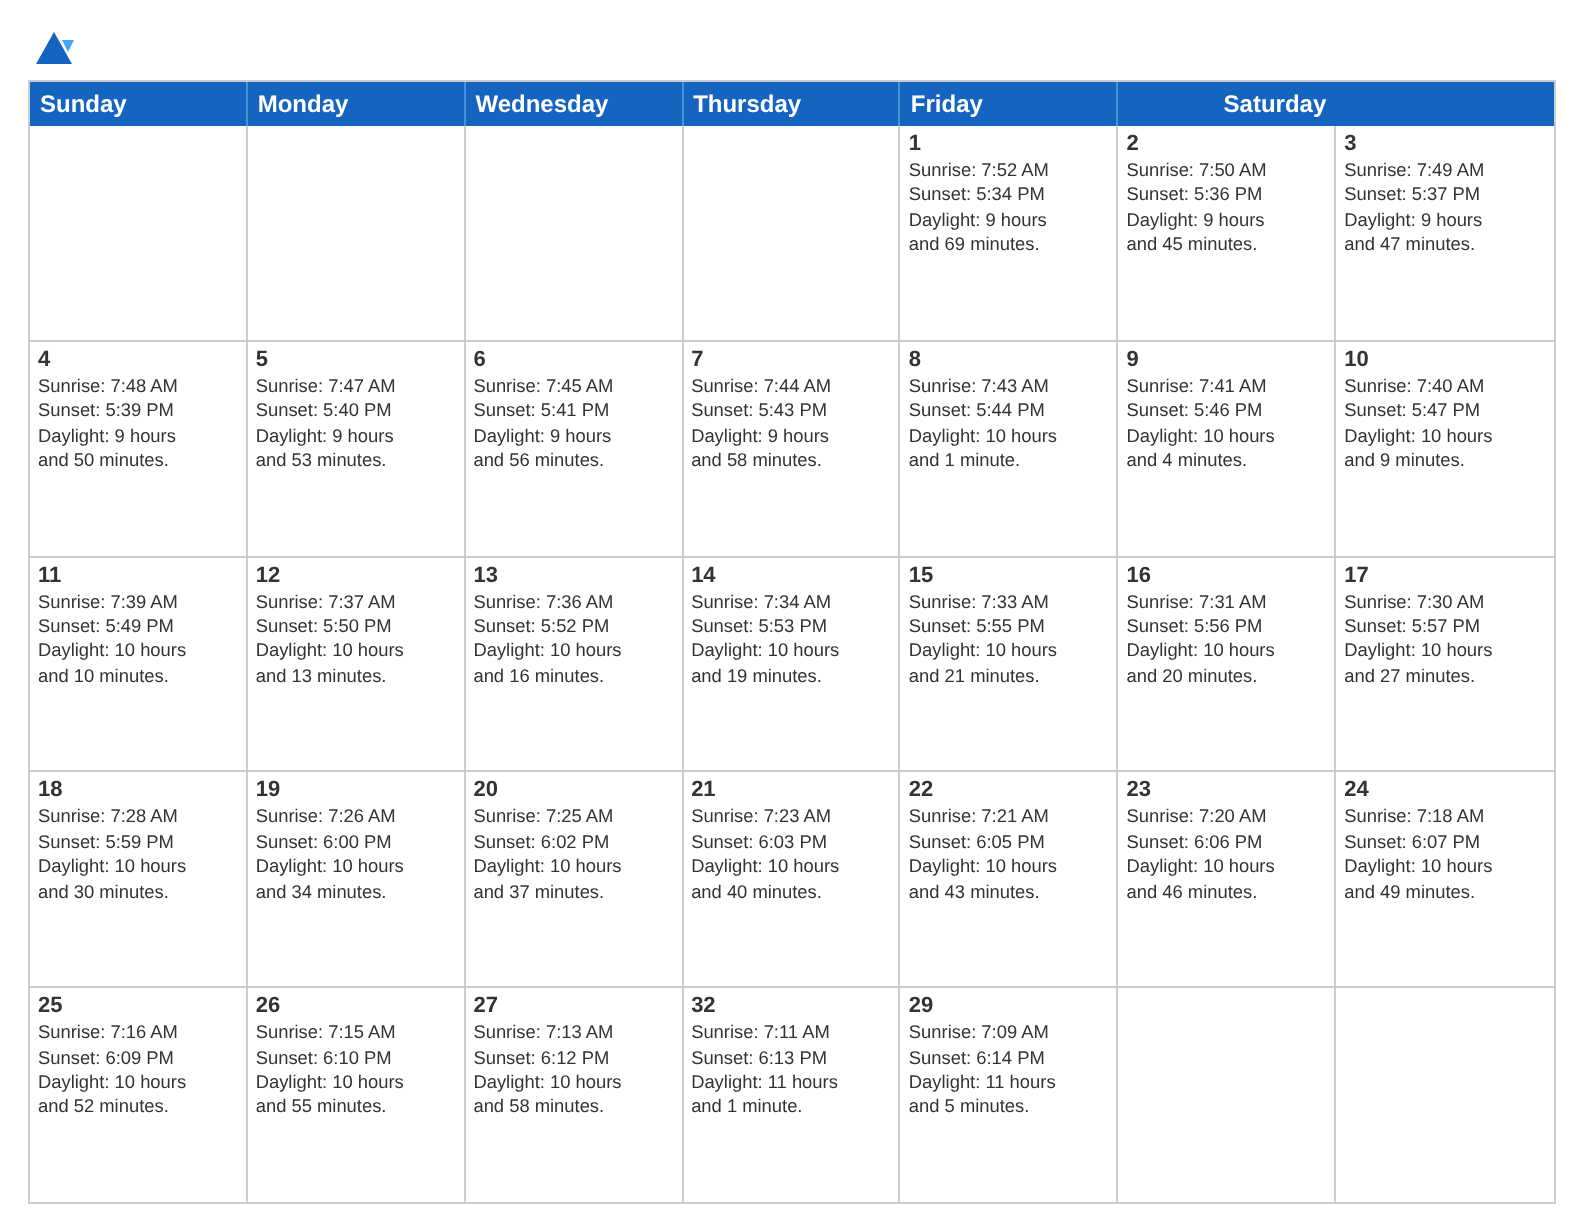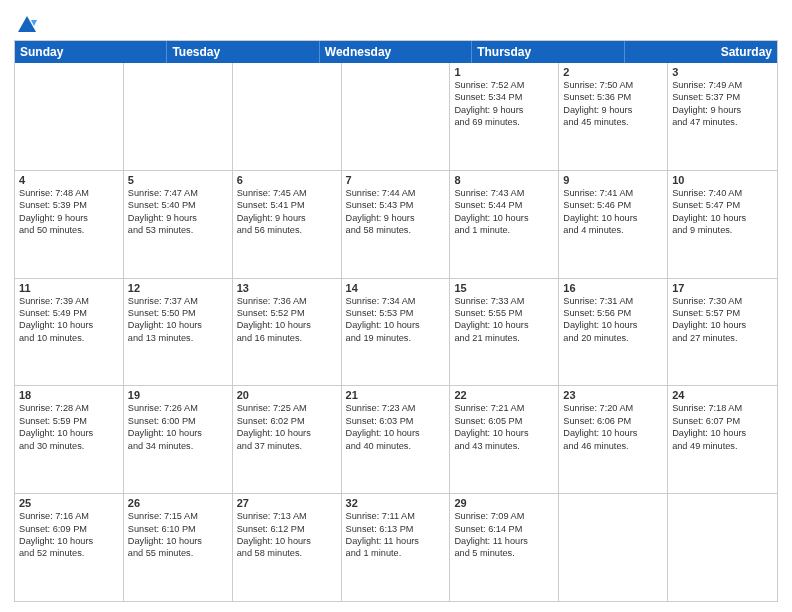--- a/index.html
+++ b/index.html
@@ -55,21 +55,21 @@
       margin-top: 2px;
     }
     .calendar {
       flex: 1;
       display: flex;
       flex-direction: column;
       border: 1px solid #ccc;
     }
     .cal-header {
       display: grid;
-      grid-template-columns: repeat(5, 1fr);
+      grid-template-columns: repeat(7, 1fr);
       background: #1565c0;
     }
     .cal-header-cell {
       color: #fff;
       font-size: 12px;
       font-weight: bold;
       padding: 4px 5px;
       text-align: left;
       border-right: 1px solid #4a90d9;
     }
@@ -130,23 +130,24 @@
     </div>
     <div class="title-block">
       <div class="month-title"></div>
       <div class="location-title"></div>
     </div>
   </div>
 
   <div class="calendar">
     <div class="cal-header">
     <div class="cal-header-cell">Sunday</div>
-        <div class="cal-header-cell">Tuesday</div>
+        <div class="cal-header-cell">Monday</div>
         <div class="cal-header-cell">Wednesday</div>
         <div class="cal-header-cell">Thursday</div>
+        <div class="cal-header-cell">Friday</div>
         <div class="cal-header-cell">Saturday</div>
       </div>
     <div class="cal-body">
     <div class="cal-row">
           <div class="cal-cell empty"></div>
           <div class="cal-cell empty"></div>
           <div class="cal-cell empty"></div>
           <div class="cal-cell empty"></div>
           <div class="cal-cell">
             <span class="day-num">1</span>

